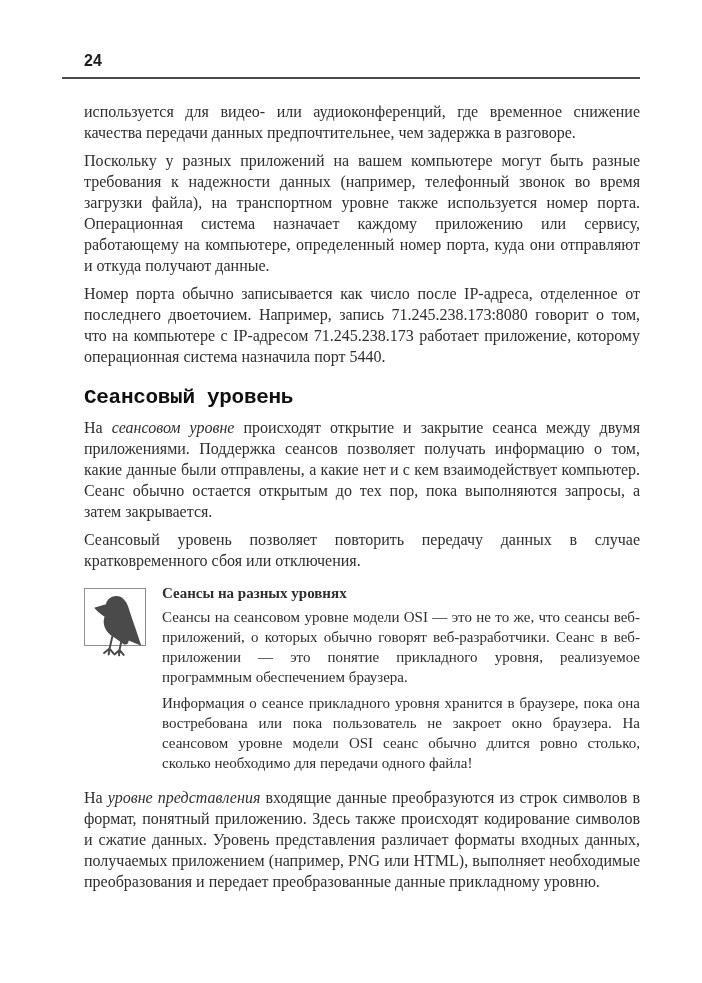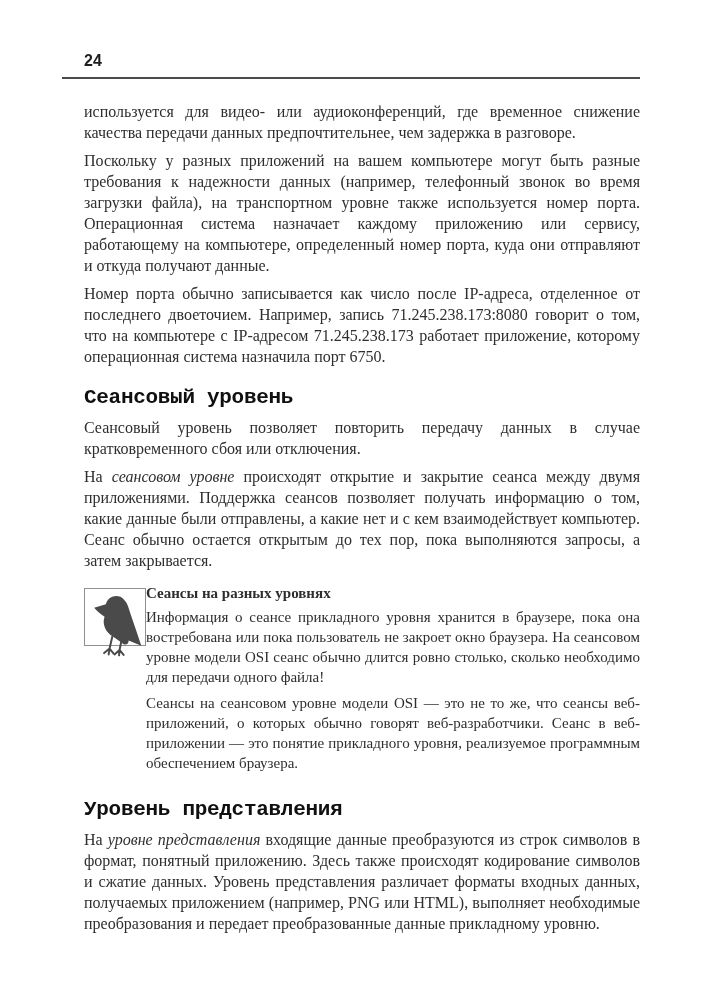--- a/index.html
+++ b/index.html
@@ -28,58 +28,57 @@
     font-size:21px;color:#101010;text-align:left;
     margin:20px 0 9px 0;letter-spacing:-0.3px;
   }
   em{font-style:italic;}
   .note{display:flex;margin:12px 0 8px 0;}
   .note-icon{
     flex:0 0 60px;height:56px;margin-top:5px;
     border:1px solid #8f8f8f;position:relative;background:#fff;
   }
   .note-icon svg{position:absolute;left:1px;top:1px;overflow:visible;}
-  .note-body{font-size:15px;line-height:20px;text-align:justify;}
+  .note-body{margin-left:16px;font-size:15px;line-height:20px;text-align:justify;}
   .note-body p{margin:0 0 6px 0;}
   .note-title{font-weight:bold;margin:0 0 4px 0 !important;}
 </style>
 </head>
 <body>
 
 <div class="page">
 
   <header class="hdr">
     <span class="pnum">24</span>
   </header>
   <hr class="rule">
 
   <main class="content">
 
     <p>используется для видео- или аудиоконференций, где временное снижение качества передачи данных предпочтительнее, чем задержка в разговоре.</p>
     <p>Поскольку у разных приложений на вашем компьютере могут быть разные требования к надежности данных (например, телефонный звонок во время загрузки файла), на транспортном уровне также используется номер порта. Операционная система назначает каждому приложению или сервису, работающему на компьютере, определенный номер порта, куда они отправляют и откуда получают данные.</p>
-    <p>Номер порта обычно записывается как число после IP-адреса, отделенное от последнего двоеточием. Например, запись 71.245.238.173:8080 говорит о том, что на компьютере с IP-адресом 71.245.238.173 работает приложение, которому операционная система назначила порт 6750.</p>
+    <p>Номер порта обычно записывается как число после IP-адреса, отделенное от последнего двоеточием. Например, запись 71.245.238.173:8080 говорит о том, что на компьютере с IP-адресом 71.245.238.173 работает приложение, которому операционная система назначила порт 5440.</p>
 
     <h2>Сеансовый уровень</h2>
+    <p><span>На </span><em>сеансовом уровне</em><span> происходят открытие и закрытие сеанса между двумя приложениями. Поддержка сеансов позволяет получать информацию о том, какие данные были отправлены, а какие нет и с кем взаимодействует компьютер. Сеанс обычно остается открытым до тех пор, пока выполняются запросы, а затем закрывается.</span></p>
     <p>Сеансовый уровень позволяет повторить передачу данных в случае кратковременного сбоя или отключения.</p>
-    <p><span>На </span><em>сеансовом уровне</em><span> происходят открытие и закрытие сеанса между двумя приложениями. Поддержка сеансов позволяет получать информацию о том, какие данные были отправлены, а какие нет и с кем взаимодействует компьютер. Сеанс обычно остается открытым до тех пор, пока выполняются запросы, а затем закрывается.</span></p>
 
     <aside class="note">
       <div class="note-icon">
         <svg width="58" height="70" viewBox="0 0 64 72" xmlns="http://www.w3.org/2000/svg">
           <path d="M9 17 L22 13 C24 4 36 1 42 8 C46 12 47 17 48.5 22 C53 35 57 47 61 59 L47 53 C47.5 57 43 59.5 39.5 55.5 L30 49 C21.5 44.5 17.5 34.5 20.5 27 C16.5 24 11.5 20.5 9 17 Z" fill="#4a4a4a"></path>
           <g stroke="#4a4a4a" stroke-width="2.2" fill="none" stroke-linecap="round">
             <path d="M29 49 L26 62 M26 62 L20 67 M26 62 L30.5 67.5 M26 62 L25 68.5"></path>
             <path d="M39 54 L37 63.5 M37 63.5 L31.5 68.5 M37 63.5 L41.5 69 M37 63.5 L36.5 69.5"></path>
           </g>
         </svg>
       </div>
       <div class="note-body">
         <p class="note-title">Сеансы на разных уровнях</p>
+        <p>Сеансы на сеансовом уровне модели OSI — это не то же, что сеансы веб-приложений, о которых обычно говорят веб-разработчики. Сеанс в веб-приложении — это понятие прикладного уровня, реализуемое программным обеспечением браузера.</p>
         <p>Информация о сеансе прикладного уровня хранится в браузере, пока она востребована или пока пользователь не закроет окно браузера. На сеансовом уровне модели OSI сеанс обычно длится ровно столько, сколько необходимо для передачи одного файла!</p>
-        <p>Сеансы на сеансовом уровне модели OSI — это не то же, что сеансы веб-приложений, о которых обычно говорят веб-разработчики. Сеанс в веб-приложении — это понятие прикладного уровня, реализуемое программным обеспечением браузера.</p>
       </div>
     </aside>
 
-    <h2>Уровень представления</h2>
     <p><span>На </span><em>уровне представления</em><span> входящие данные преобразуются из строк символов в формат, понятный приложению. Здесь также происходят кодирование символов и сжатие данных. Уровень представления различает форматы входных данных, получаемых приложением (например, PNG или HTML), выполняет необходимые преобразования и передает преобразованные данные прикладному уровню.</span></p>
 
   </main>
 </div>
 
 </body></html>

